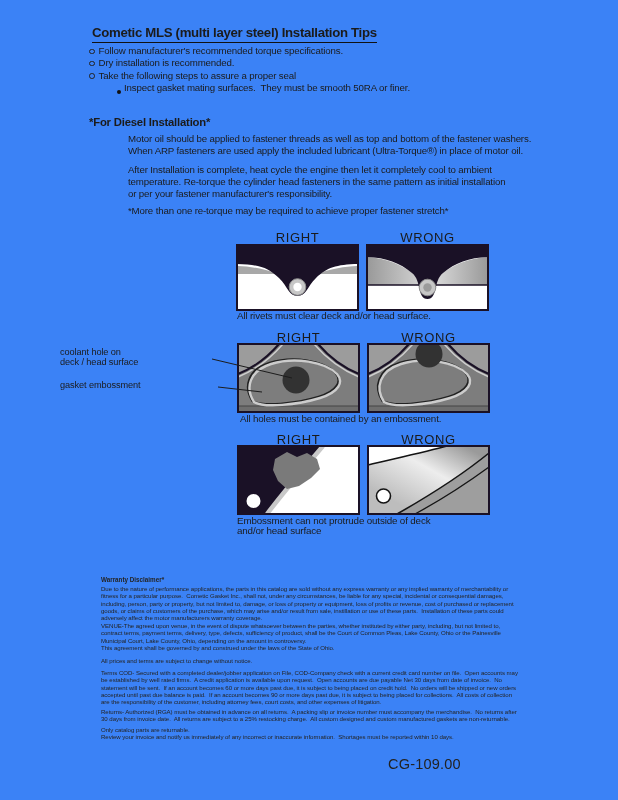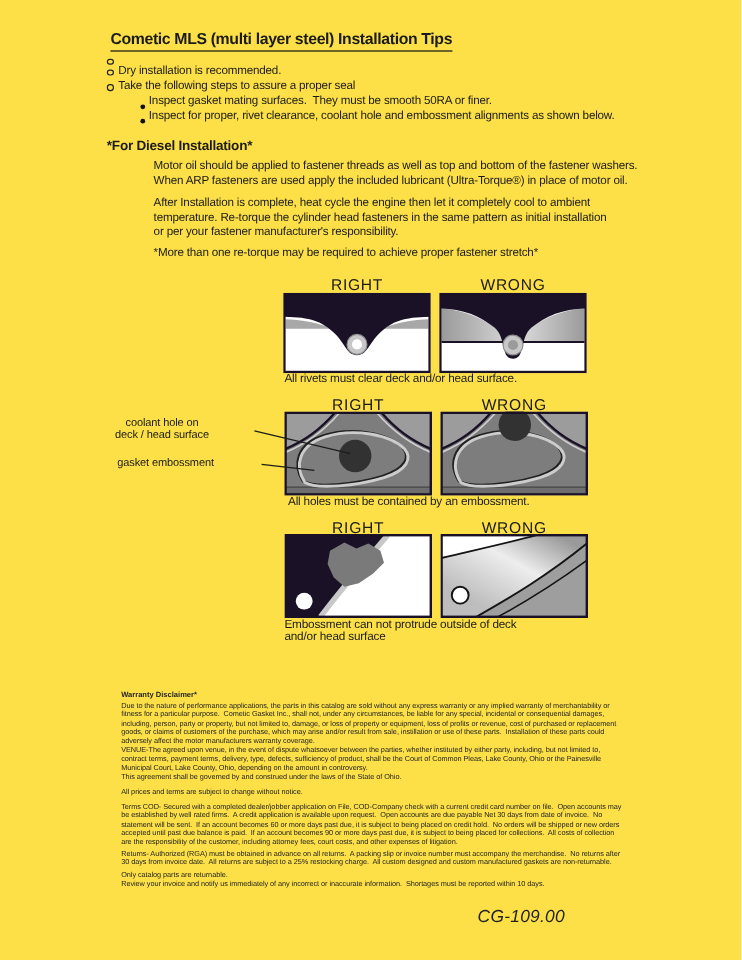--- a/index.html
+++ b/index.html
@@ -1,17 +1,17 @@
 <!DOCTYPE html>
 <html style="--diagram-ink: #1a1126; --gasket-gray: #7d7d7d; --deck-gray: #a8a8a8; --embossment-light: #cccccc; --hole-dark: #323232; --text: #1b1b1b;"><head>
 <meta charset="utf-8">
 <style>
   html,body{margin:0;padding:0;background:#fff;}
   .page{
-    position:relative;width:618px;height:800px;background:#fde047;overflow:hidden;
+    position:relative;width:618px;height:800px;background:#3b82f6;overflow:hidden;
     font-family:"Liberation Sans",sans-serif;color:var(--text,#1b1b1b);
   }
   .abs{position:absolute;}
   .pre{white-space:pre;}
   
   .title{
     left:92px;top:25px;font-size:13.2px;font-weight:bold;letter-spacing:-0.3px;
     border-bottom:1.6px solid #111;padding-bottom:2px;white-space:pre;
   }
   
@@ -25,60 +25,57 @@
   .para{left:89px;font-size:9.7px;letter-spacing:-0.15px;line-height:12.2px;margin-left:39px;}
   .para span{display:block;white-space:pre;}
   .p1{top:133px;} .p2{top:164px;} .p3{top:205px;}
   
   .figures{left:0;top:228px;width:494px;height:322px;}
   .fig-label{position:absolute;width:123px;text-align:center;font-size:13px;letter-spacing:0.6px;color:#1a1a1a;white-space:pre;}
   .fig-box{position:absolute;width:123px;}
   .fig-box svg{display:block;}
   .fig-caption{position:absolute;font-size:9.8px;font-weight:normal;letter-spacing:-0.15px;line-height:10.4px;}
   .fig-caption span{display:block;white-space:pre;}
-  .callout{position:absolute;text-align:center;font-size:9.2px;letter-spacing:-0.1px;line-height:10.2px;}
+  .callout{position:absolute;text-align:left;font-size:9.2px;letter-spacing:-0.1px;line-height:10.2px;}
   .callout span{display:block;white-space:pre;}
   .leader-svg{position:absolute;left:0;top:0;pointer-events:none;}
   
   .fineprint{left:101px;font-size:6.1px;letter-spacing:-0.05px;line-height:7.35px;color:#242424;}
   .fineprint span{display:block;white-space:pre;}
   .fp-head{left:101px;top:576px;font-size:6.3px;font-weight:bold;white-space:pre;color:#242424;}
   .fpA{top:585px;} .fpB{top:622px;} .fpC{top:657px;} .fpD{top:669px;} .fpE{top:708px;} .fpF{top:726px;}
-  .pagenum{left:398px;top:756px;font-size:14.5px;letter-spacing:0.2px;color:#222;white-space:pre;font-style:italic;}
+  .pagenum{left:388px;top:756px;font-size:14.5px;letter-spacing:0.2px;color:#222;white-space:pre;}
   
   .ink{fill:var(--diagram-ink,#1a1126);}
   .ink-line{stroke:var(--diagram-ink,#1a1126);fill:none;}
   .box-border{fill:none;stroke:var(--diagram-ink,#1a1126);stroke-width:2;}
 </style>
 </head>
 <body>
 
 <div class="page">
 
   <div class="abs title">Cometic MLS (multi layer steel) Installation Tips</div>
 
   <div class="abs tips">
     <div class="tip-row">
       <span class="marker-o"></span>
+      <span class="pre">Follow manufacturer's recommended torque specifications.</span>
     </div>
     <div class="tip-row">
       <span class="marker-o"></span>
       <span class="pre">Dry installation is recommended.</span>
     </div>
     <div class="tip-row">
       <span class="marker-o"></span>
       <span class="pre">Take the following steps to assure a proper seal</span>
     </div>
     <div class="tip-row sub">
       <span class="marker-b"></span>
       <span class="pre">Inspect gasket mating surfaces.  They must be smooth 50RA or finer.</span>
-    </div>
-    <div class="tip-row sub">
-      <span class="marker-b"></span>
-      <span class="pre">Inspect for proper, rivet clearance, coolant hole and embossment alignments as shown below.</span>
     </div>
   </div>
 
   <div class="abs diesel-h">*For Diesel Installation*</div>
 
   <div class="abs para p1">
     <span>Motor oil should be applied to fastener threads as well as top and bottom of the fastener washers.</span>
     <span>When ARP fasteners are used apply the included lubricant (Ultra-Torque®) in place of motor oil.</span>
   </div>
   <div class="abs para p2">

